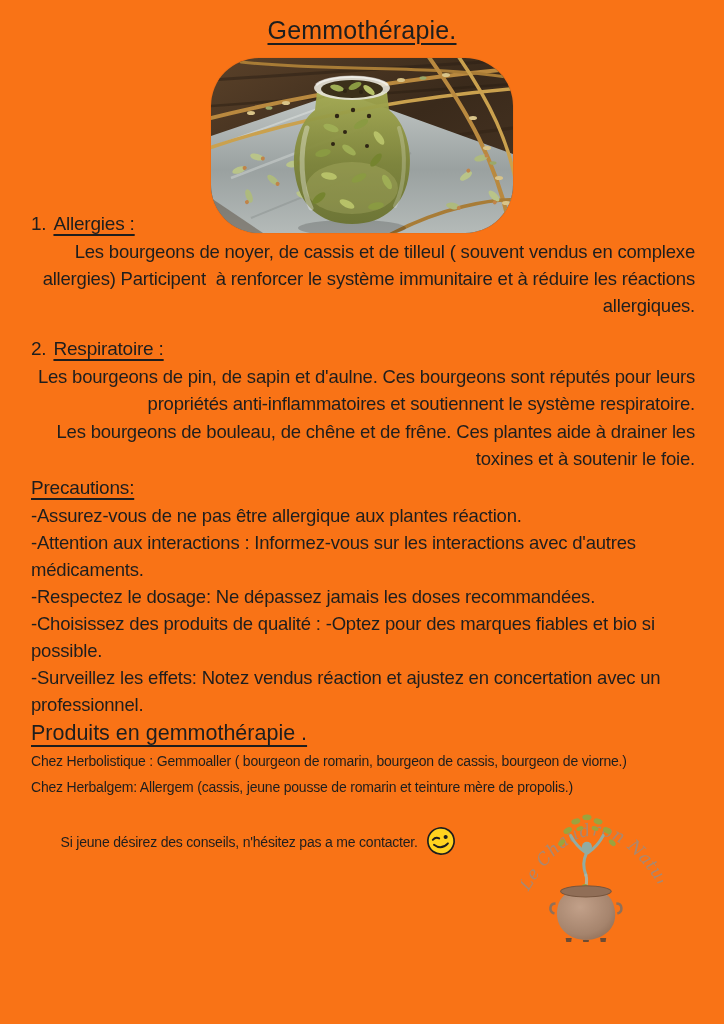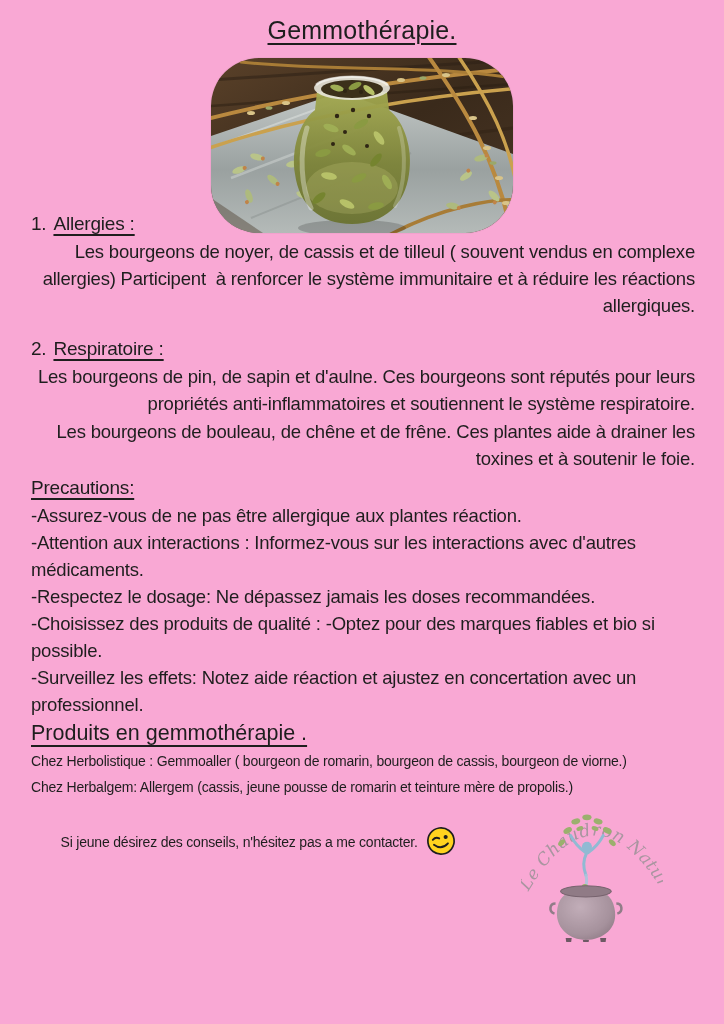--- a/index.html
+++ b/index.html
@@ -1,18 +1,18 @@
 <!DOCTYPE html>
 <html><head>
 <meta charset="utf-8">
 <style>
   html,body { margin:0; padding:0; background:#ffffff; }
   .page {
     position:relative; width:724px; height:1024px; margin:0 auto;
-    background:#f9a8d4; overflow:hidden;
+    background:#f97316; overflow:hidden;
     font-family:"Liberation Sans", sans-serif; color:#1e1e1e;
   }
   .doc-title {
     position:absolute; top:16px; left:0; right:0;
     text-align:center; font-size:25px; letter-spacing:0.2px;
     text-decoration:underline; text-decoration-thickness:2px; text-underline-offset:5px;
   }
   .hero {
     position:absolute; top:58px; left:211px; width:302px; height:175px;
     border-radius:48px; overflow:hidden; box-shadow:0 0 0 1px rgba(0,0,0,0.03);
@@ -289,21 +289,21 @@
     <p class="body-text">Les bourgeons de bouleau, de chêne et de frêne. Ces plantes aide à drainer les toxines et à soutenir le foie.</p>
 
     <div class="prec-head">
       <span class="uline">Precautions:</span>
     </div>
     <div>
       <div class="prec-item">-Assurez-vous de ne pas être allergique aux plantes réaction.</div>
       <div class="prec-item">-Attention aux interactions : Informez-vous sur les interactions avec d'autres médicaments.</div>
       <div class="prec-item">-Respectez le dosage: Ne dépassez jamais les doses recommandées.</div>
       <div class="prec-item">-Choisissez des produits de qualité : -Optez pour des marques fiables et bio si possible.</div>
-      <div class="prec-item">-Surveillez les effets: Notez aide réaction et ajustez en concertation avec un professionnel.</div>
+      <div class="prec-item">-Surveillez les effets: Notez vendus réaction et ajustez en concertation avec un professionnel.</div>
     </div>
 
     <div class="products-head">Produits en gemmothérapie .</div>
     <div>
       <div class="product-line">Chez Herbolistique : Gemmoaller ( bourgeon de romarin, bourgeon de cassis, bourgeon de viorne.)</div>
       <div class="product-line">Chez Herbalgem: Allergem (cassis, jeune pousse de romarin et teinture mère de propolis.)</div>
       <div class="product-line">
         <span>Si jeune désirez des conseils, n'hésitez pas a me contacter.</span><svg class="emoji" width="30" height="30" viewBox="0 0 32 32">
           <g transform="rotate(-8 16 16)">
             <circle cx="16" cy="16" r="14" fill="#ffd21e" stroke="#1e1e1e" stroke-width="1.8"></circle>

